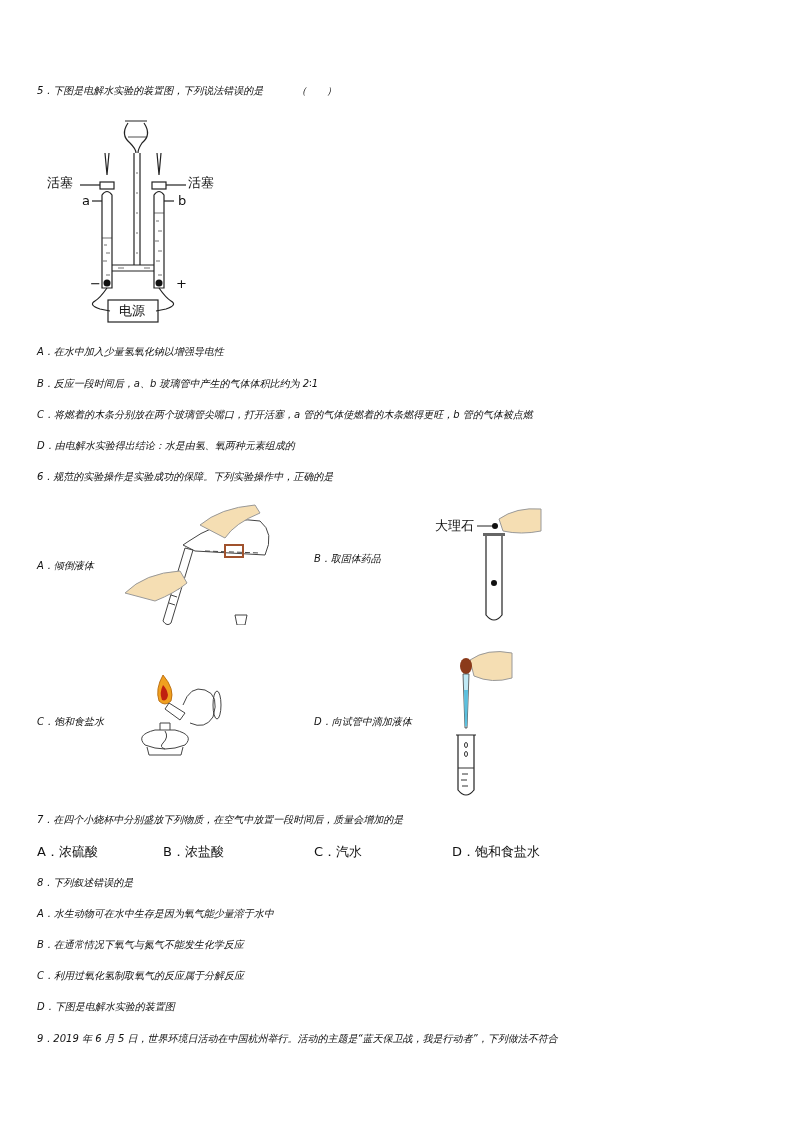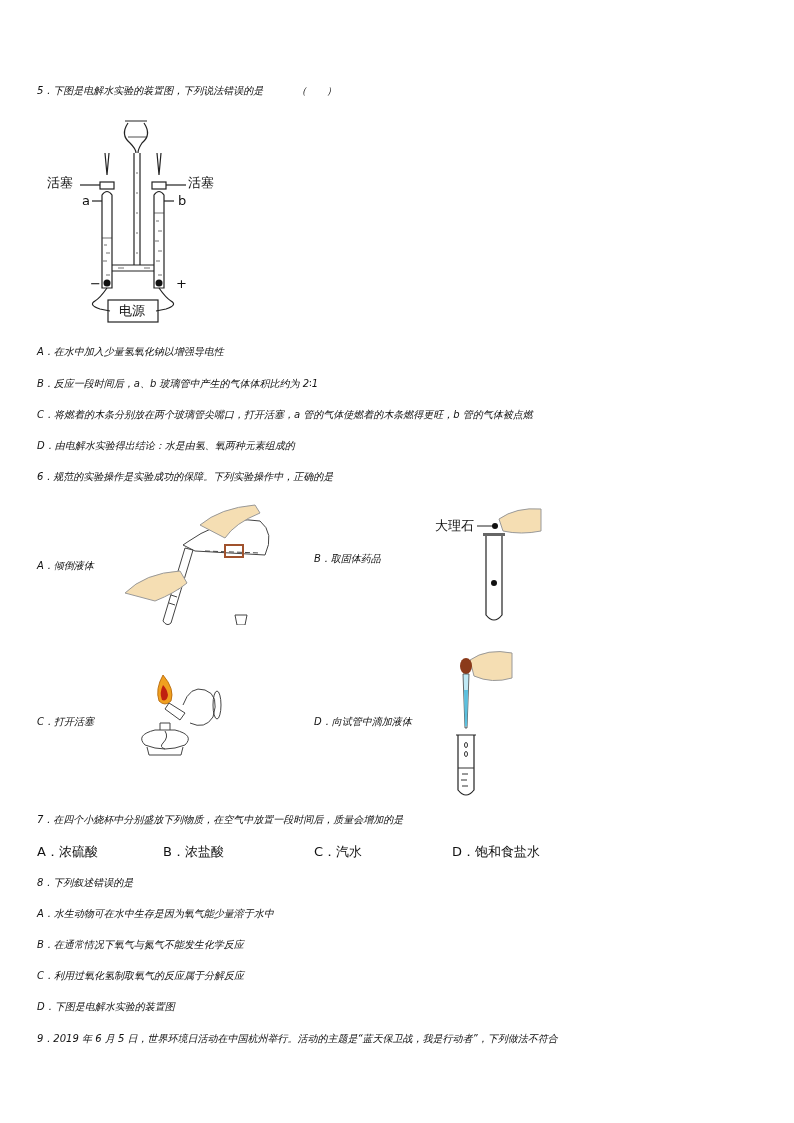--- a/index.html
+++ b/index.html
@@ -126,21 +126,21 @@
   <svg width="115" height="120" viewBox="0 0 115 120" style="position:absolute; left:0; top:0;">
     <line x1="46" y1="21" x2="62" y2="21" stroke="#222"></line>
     <circle cx="64" cy="21" r="3" fill="#111"></circle>
     <path d="M68 14 Q85 2 110 4 L110 26 Q90 30 72 26 Z" fill="#f5deb3" stroke="#999"></path>
     <rect x="52" y="28" width="22" height="3" fill="#666"></rect>
     <path d="M55 31 L55 110 Q63 120 71 110 L71 31" fill="none" stroke="#222" stroke-width="1.2"></path>
     <circle cx="63" cy="78" r="3" fill="#111"></circle>
   </svg>
 </div>
 
-<div class="line" style="top:713px;">C．打开活塞</div>
+<div class="line" style="top:713px;">C．饱和食盐水</div>
 <div class="fig" style="left:135px; top:675px; width:90px; height:85px;">
   <svg width="90" height="85" viewBox="0 0 90 85">
     <path d="M28 0 Q20 14 24 26 Q30 32 36 26 Q40 14 28 0 Z" fill="#f0a020" stroke="#b06000" stroke-width="0.8"></path>
     <path d="M28 10 Q24 18 27 25 Q32 27 33 20 Q32 14 28 10 Z" fill="#c02010"></path>
     <g stroke="#444" fill="none" stroke-width="1">
       <path d="M34 28 L50 38 L45 45 L30 34 Z"></path>
       <path d="M48 30 Q55 10 70 15 Q85 20 78 42 Q70 55 55 48"></path>
       <ellipse cx="82" cy="30" rx="4" ry="14"></ellipse>
       <path d="M25 55 L25 48 L35 48 L35 55"></path>
       <path d="M10 70 Q0 60 20 55 L40 55 Q60 60 50 70 Q30 78 10 70 Z"></path>

